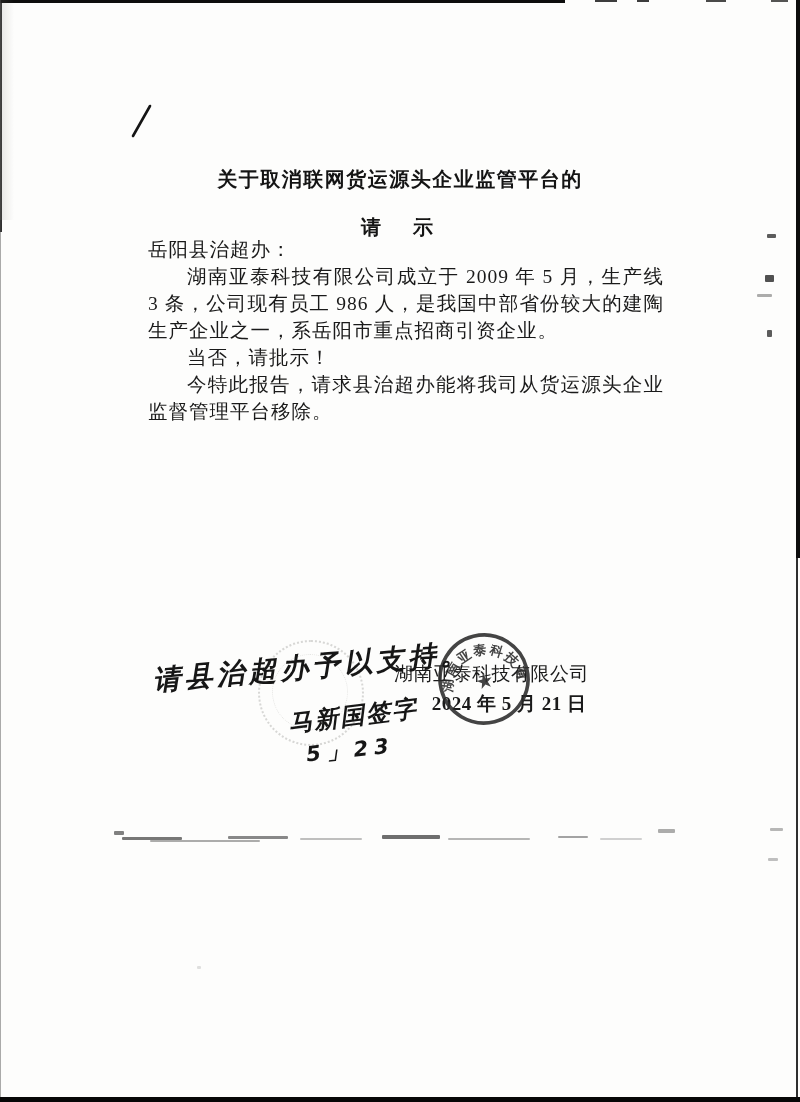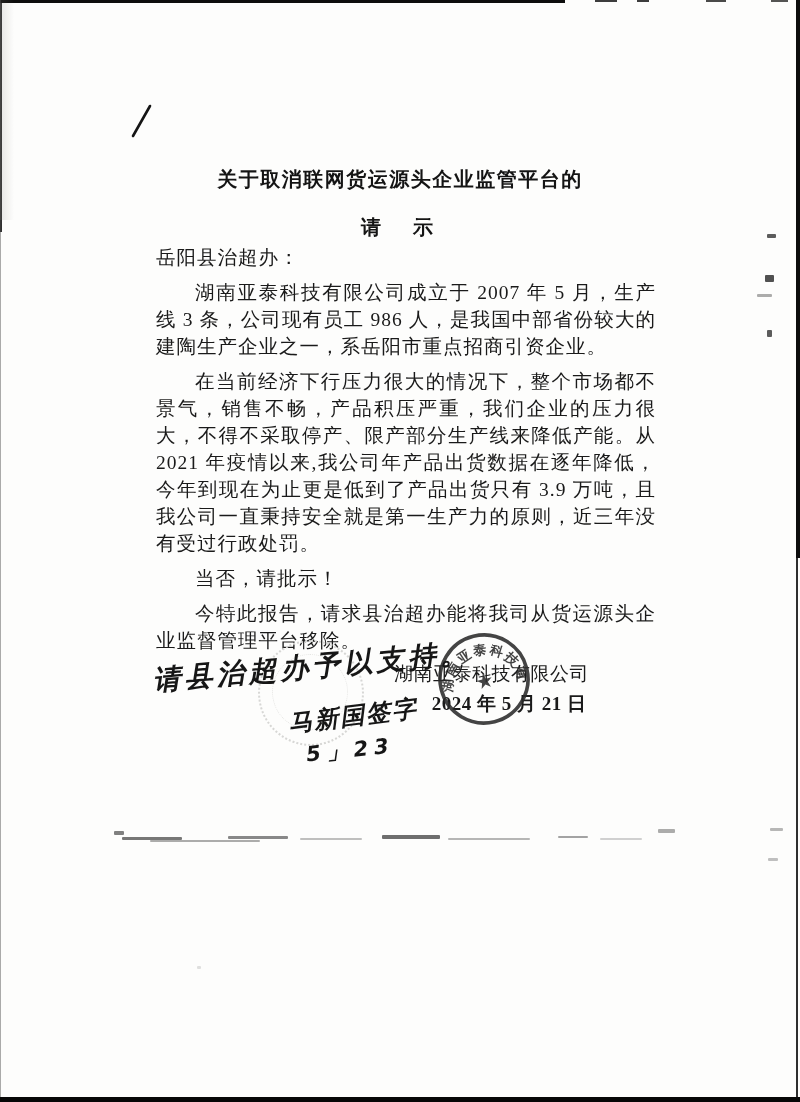--- a/index.html
+++ b/index.html
@@ -39,21 +39,21 @@
   .doc-subtitle{
     position:absolute;left:0;top:214px;width:800px;
     text-align:center;font-weight:bold;font-size:20px;letter-spacing:6px;
     font-family:"Liberation Sans","DejaVu Sans",sans-serif;color:#141414;
   }
   .doc-body{
     position:absolute;left:148px;top:236px;width:516px;
     font-size:19.5px;line-height:27px;letter-spacing:1px;
     text-align:justify;color:#1a1a1a;
   }
-  .doc-body p{margin:8px;text-indent:2em;}
+  .doc-body p{margin:0;text-indent:2em;}
   .doc-body .salutation{text-indent:0;}
   .sign-company{
     position:absolute;left:394px;top:661px;width:260px;
     font-size:19px;letter-spacing:.5px;color:#1a1a1a;
   }
   .sign-date{
     position:absolute;left:394px;top:691px;width:230px;text-align:center;
     font-size:19px;letter-spacing:.5px;color:#1a1a1a;font-weight:bold;
   }
   
@@ -116,22 +116,21 @@
 
   <svg class="slash-svg" width="28" height="40">
     <line x1="5" y1="34" x2="22" y2="4" stroke="#151515" stroke-width="2.6" stroke-linecap="round"></line>
   </svg>
 
   <div class="doc-title">关于取消联网货运源头企业监管平台的</div>
   <div class="doc-subtitle">请　示</div>
 
   <div class="doc-body">
     <p class="salutation">岳阳县治超办：</p>
-    <p>湖南亚泰科技有限公司成立于 2007 年 5 月，生产线 3 条，公司现有员工 986 人，是我国中部省份较大的建陶生产企业之一，系岳阳市重点招商引资企业。</p>
-    <p>在当前经济下行压力很大的情况下，整个市场都不景气，销售不畅，产品积压严重，我们企业的压力很大，不得不采取停产、限产部分生产线来降低产能。从 2021 年疫情以来,我公司年产品出货数据在逐年降低，今年到现在为止更是低到了产品出货只有 3.9 万吨，且我公司一直秉持安全就是第一生产力的原则，近三年没有受过行政处罚。</p>
+    <p>湖南亚泰科技有限公司成立于 2009 年 5 月，生产线 3 条，公司现有员工 986 人，是我国中部省份较大的建陶生产企业之一，系岳阳市重点招商引资企业。</p>
     <p>当否，请批示！</p>
     <p>今特此报告，请求县治超办能将我司从货运源头企业监督管理平台移除。</p>
   </div>
 
   <div class="sign-company">湖南亚泰科技有限公司</div>
   <div class="sign-date">2024 年 5 月 21 日</div>
 
   <div class="ghost-seal">
     <div class="ghost-seal-inner"></div>
   </div>

